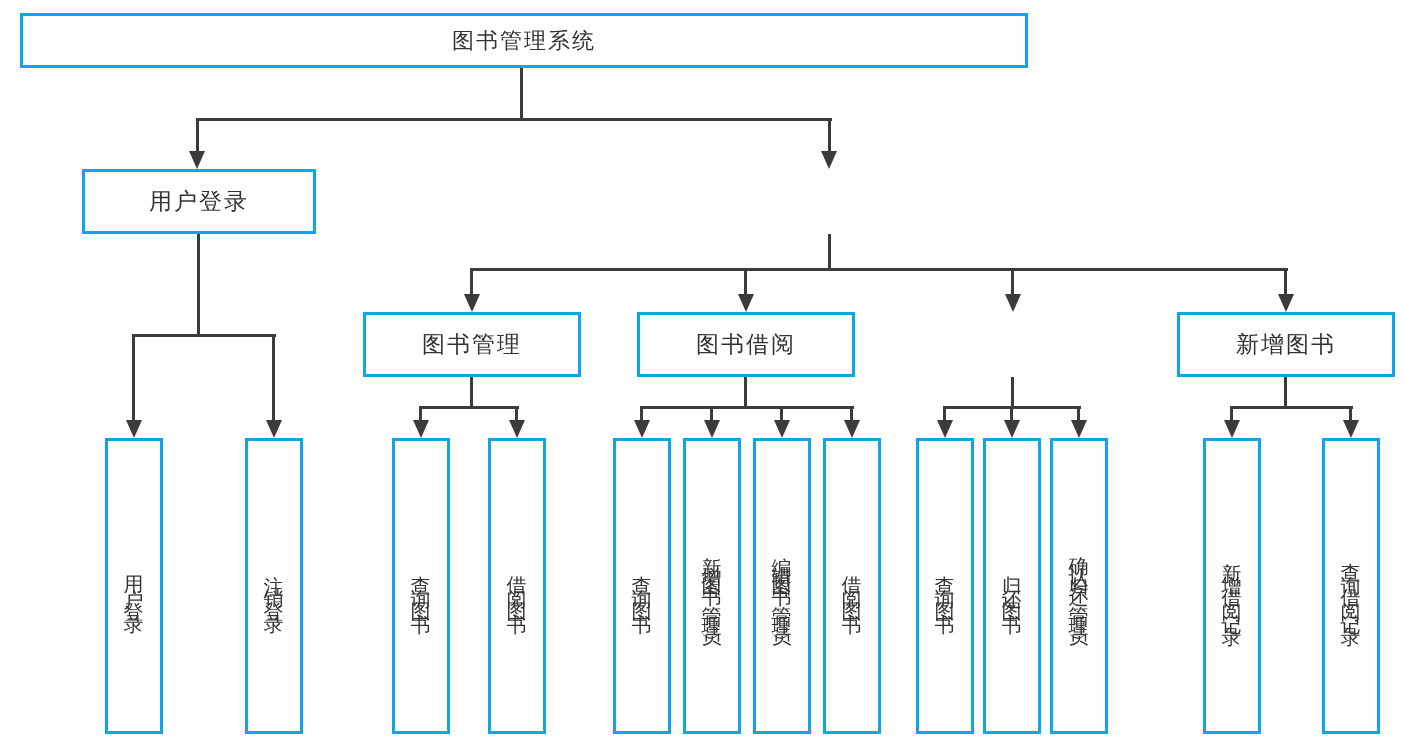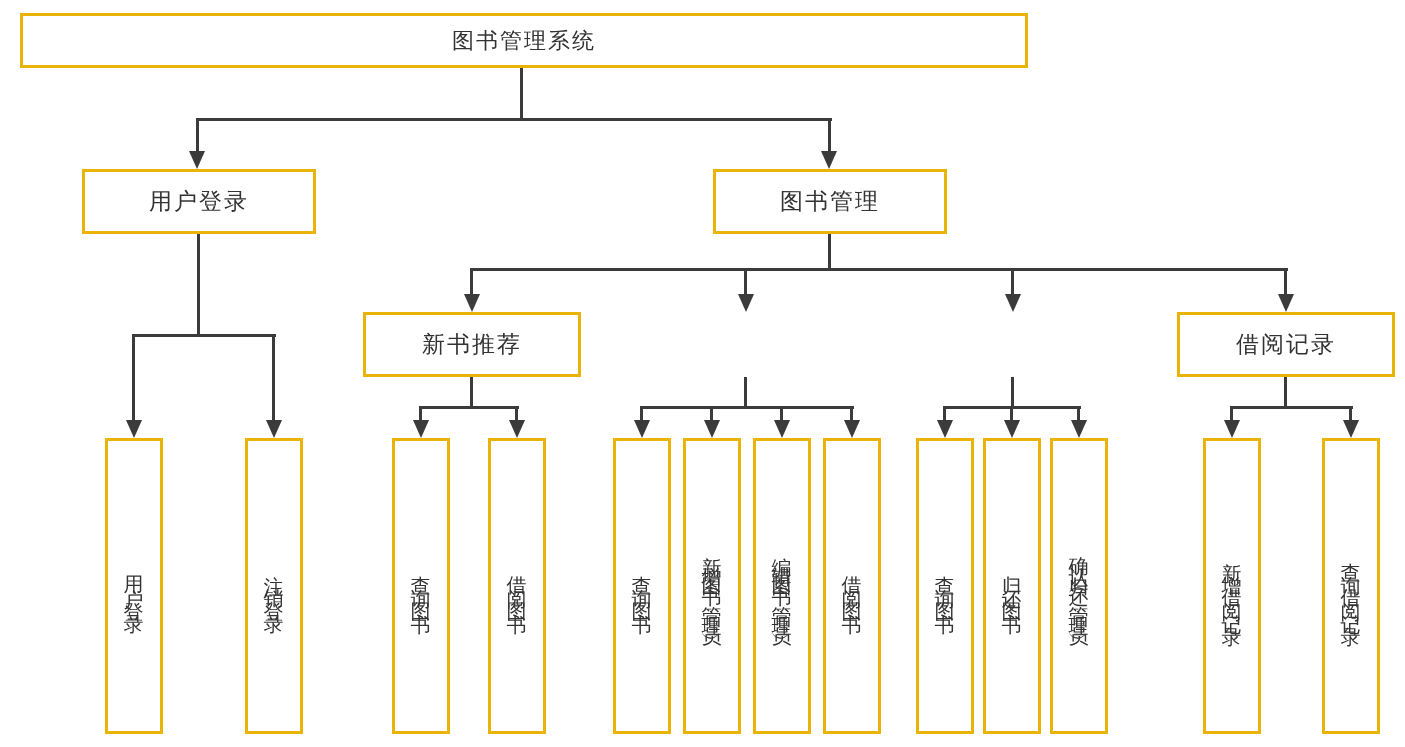--- a/index.html
+++ b/index.html
@@ -12,21 +12,21 @@
     width: 1405px;
     height: 747px;
     background: #ffffff;
     font-family: "Liberation Sans", "DejaVu Sans", sans-serif;
     overflow: hidden;
   }
   
   .node {
     position: absolute;
     box-sizing: border-box;
-    border: 3px solid #eab308;
+    border: 3px solid #0ea5e9;
     background: #ffffff;
     display: flex;
     align-items: center;
     justify-content: center;
     color: #333333;
   }
   .node .lbl {
     font-size: 23px;
     letter-spacing: 2px;
     color: #333333;
@@ -80,23 +80,20 @@
 
   <div class="v" style="left:520px; top:68px; height:52px;"></div>
   <div class="h" style="left:196px; top:118px; width:636px;"></div>
   <div class="v" style="left:196px; top:118px; height:36px;"></div>
   <div class="v" style="left:828px; top:118px; height:36px;"></div>
   <div class="arrow" style="left:189px; top:151px;"></div>
   <div class="arrow" style="left:821px; top:151px;"></div>
 
   <div class="node" style="left:82px; top:169px; width:234px; height:65px;">
     <span class="lbl">用户登录</span>
-  </div>
-  <div class="node" style="left:713px; top:169px; width:234px; height:65px;">
-    <span class="lbl">图书管理</span>
   </div>
 
   <div class="v" style="left:197px; top:234px; height:102px;"></div>
   <div class="h" style="left:132px; top:334px; width:144px;"></div>
   <div class="v" style="left:132px; top:334px; height:88px;"></div>
   <div class="v" style="left:272px; top:334px; height:88px;"></div>
   <div class="arrow" style="left:126px; top:420px;"></div>
   <div class="arrow" style="left:266px; top:420px;"></div>
 
   <div class="v" style="left:828px; top:234px; height:36px;"></div>
@@ -104,24 +101,27 @@
   <div class="v" style="left:470px; top:268px; height:28px;"></div>
   <div class="v" style="left:744px; top:268px; height:28px;"></div>
   <div class="v" style="left:1011px; top:268px; height:28px;"></div>
   <div class="v" style="left:1284px; top:268px; height:28px;"></div>
   <div class="arrow" style="left:464px; top:294px;"></div>
   <div class="arrow" style="left:738px; top:294px;"></div>
   <div class="arrow" style="left:1005px; top:294px;"></div>
   <div class="arrow" style="left:1278px; top:294px;"></div>
 
   <div class="node" style="left:363px; top:312px; width:218px; height:65px;">
-    <span class="lbl">新书推荐</span>
+    <span class="lbl">图书管理</span>
+  </div>
+  <div class="node" style="left:637px; top:312px; width:218px; height:65px;">
+    <span class="lbl">图书借阅</span>
   </div>
   <div class="node" style="left:1177px; top:312px; width:218px; height:65px;">
-    <span class="lbl">借阅记录</span>
+    <span class="lbl">新增图书</span>
   </div>
 
   <div class="v" style="left:470px; top:377px; height:31px;"></div>
   <div class="v" style="left:744px; top:377px; height:31px;"></div>
   <div class="v" style="left:1011px; top:377px; height:31px;"></div>
   <div class="v" style="left:1284px; top:377px; height:31px;"></div>
 
   <div class="h" style="left:419px; top:406px; width:100px;"></div>
   <div class="h" style="left:640px; top:406px; width:214px;"></div>
   <div class="h" style="left:943px; top:406px; width:138px;"></div>

